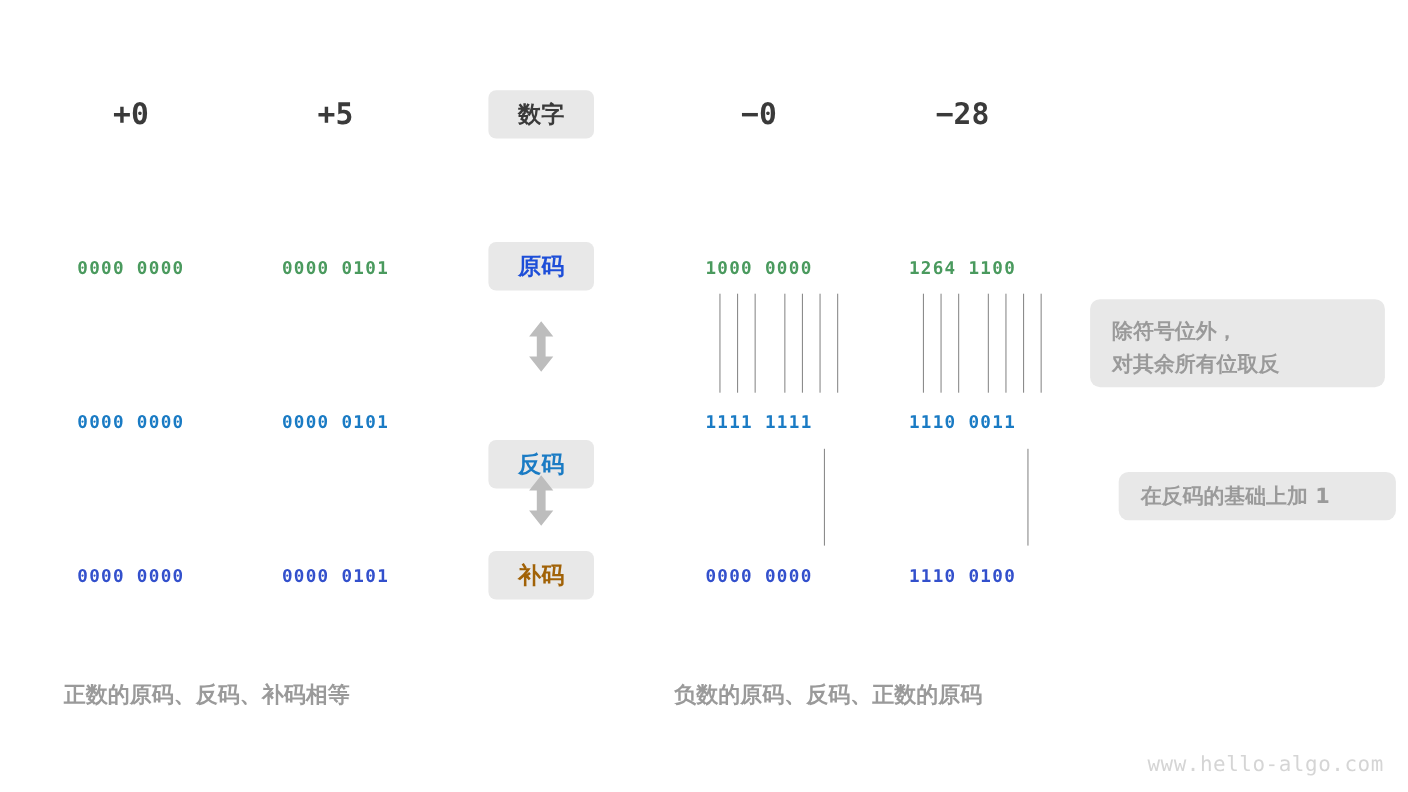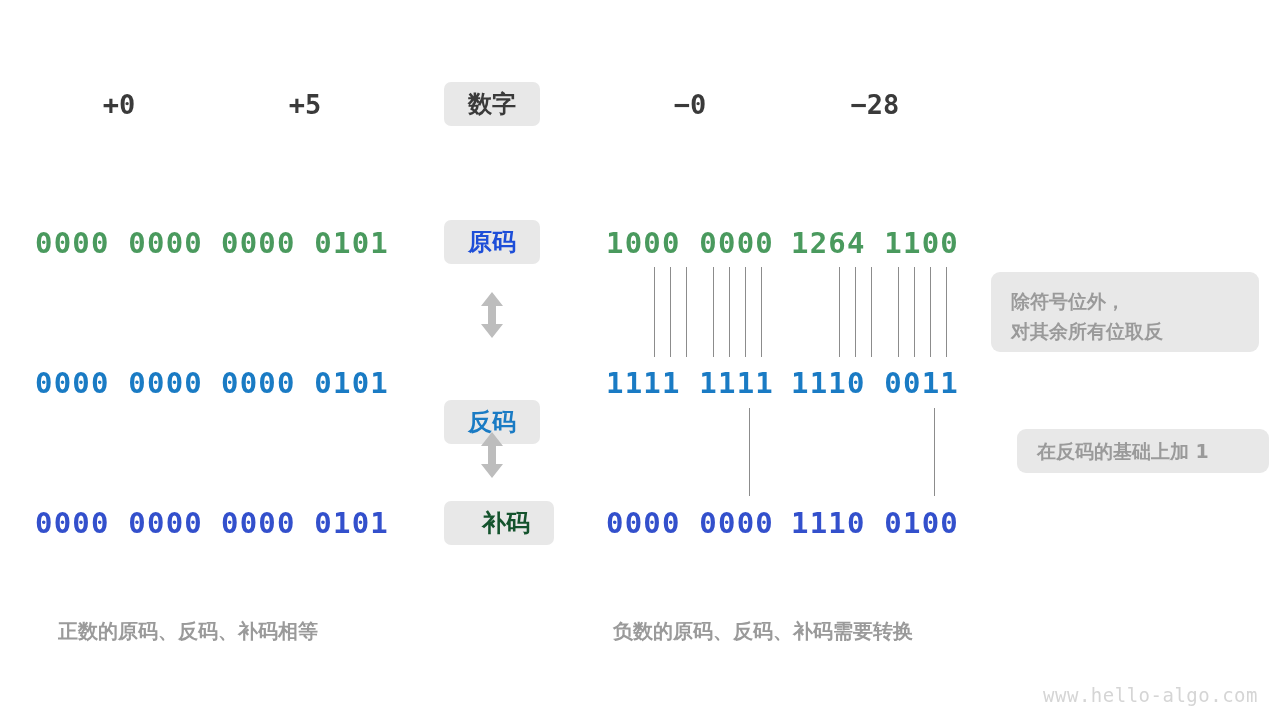--- a/index.html
+++ b/index.html
@@ -34,45 +34,45 @@
     font-family: "DejaVu Sans Mono", "Liberation Mono", monospace;
     font-size: 27px;
     font-weight: bold;
     color: #3a3a3a;
     letter-spacing: 0px;
   }
 
   
   .bits {
     font-family: "DejaVu Sans Mono", "Liberation Mono", monospace;
-    font-size: 29px;
+    font-size: 16px;
     font-weight: bold;
     letter-spacing: 1.2px;
   }
   .bits.green  { color: #4a9a5e; }
   .bits.blue   { color: #1a7bc4; }
   .bits.indigo { color: #3350cc; }
 
   
   .chip {
     position: absolute;
     display: flex;
     align-items: center;
     justify-content: center;
     background: #e8e8e8;
     border-radius: 7px;
     font-family: "DejaVu Sans", "Liberation Sans", sans-serif;
-    font-size: 24px;
+    font-size: 21px;
     font-weight: bold;
     white-space: pre;
   }
   .chip.dark   { color: #3a3a3a; }
   .chip.green  { color: #1d4ed8; }
   .chip.blue   { color: #1a7bc4; }
-  .chip.indigo { color: #14532d; padding-left: 14px; }
+  .chip.indigo { color: #a16207; }
 
   
   .note {
     position: absolute;
     background: #e8e8e8;
     border-radius: 9px;
     color: #9a9a9a;
     font-family: "DejaVu Sans", "Liberation Sans", sans-serif;
     font-size: 19px;
     font-weight: bold;
@@ -191,17 +191,17 @@
 
   <div class="cell bits indigo" style="left:808px; top:506px; width:134px; height:34px;">1110 0100</div>
 
   <div class="note" style="left:991px; top:272px; width:268px; height:80px;">除符号位外，
 对其余所有位取反</div>
 
   <div class="note" style="left:991px; top:429px; width:252px; height:44px; line-height:16px; display:flex; align-items:center;margin-left:26px;">在反码的基础上加 1</div>
 
   <div class="caption" style="left:58px; top:618px;">正数的原码、反码、补码相等</div>
 
-  <div class="caption" style="left:613px; top:618px;">负数的原码、反码、补码需要转换</div>
+  <div class="caption" style="left:613px; top:618px;">负数的原码、反码、正数的原码</div>
 
   <div class="watermark">www.hello-algo.com</div>
 
 </div>
 
 </body></html>

